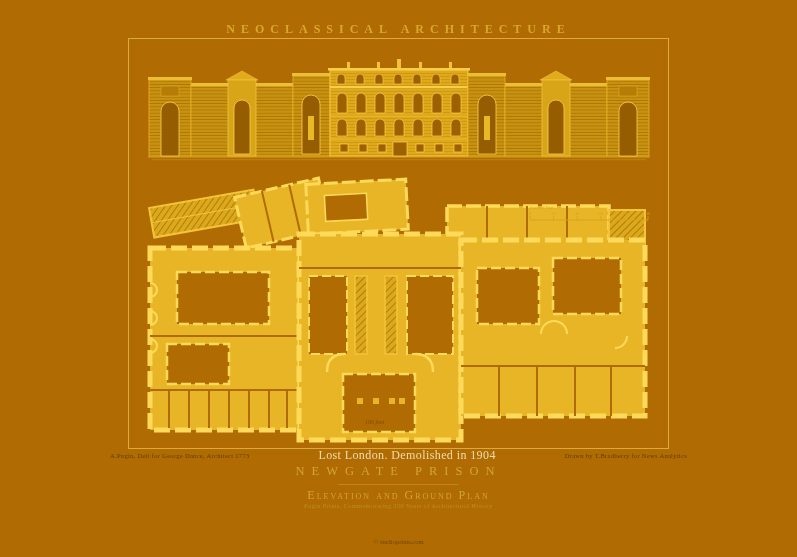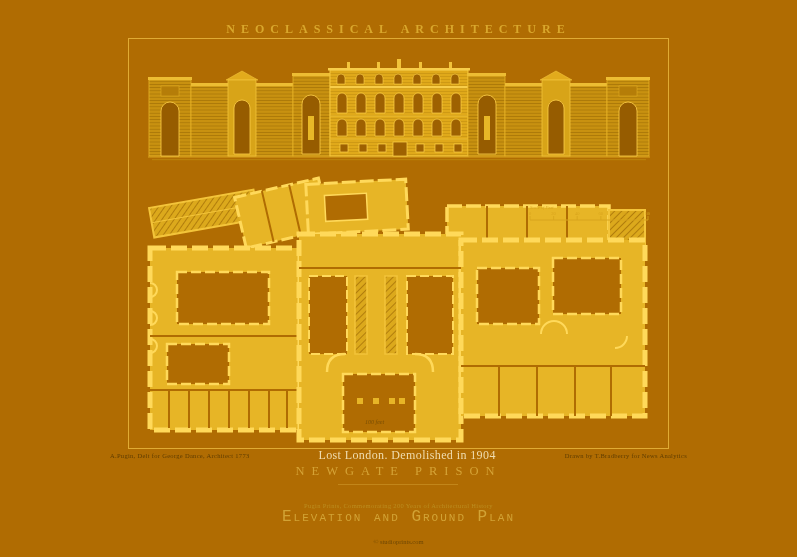--- a/index.html
+++ b/index.html
@@ -30,23 +30,22 @@
   .main-title{
     top:464px;font-size:12.5px;font-weight:normal;letter-spacing:7px;
     color:#d5a336;
     text-align:center;
   }
   .divider{
     top:484px;left:338px;width:120px;height:1px;
     background:rgba(217,166,55,.45);
   }
   .subtitle{
-    top:508px;font-size:16px;font-variant:small-caps;letter-spacing:2px;
+    top:488px;font-size:12px;font-variant:small-caps;letter-spacing:2px;
     color:#d2a335;
-    font-family:Liberation Mono, monospace;
   }
   .series-note{top:502px;font-size:6.5px;color:#bb8d20;letter-spacing:.3px;}
   .series{
     top:512px;font-size:11px;font-weight:bold;letter-spacing:8px;
     color:#e9c25c;
   }
   .copyright{top:538px;font-size:6.5px;color:#6e4704;}
   svg{display:block;}
 </style>
 </head>

